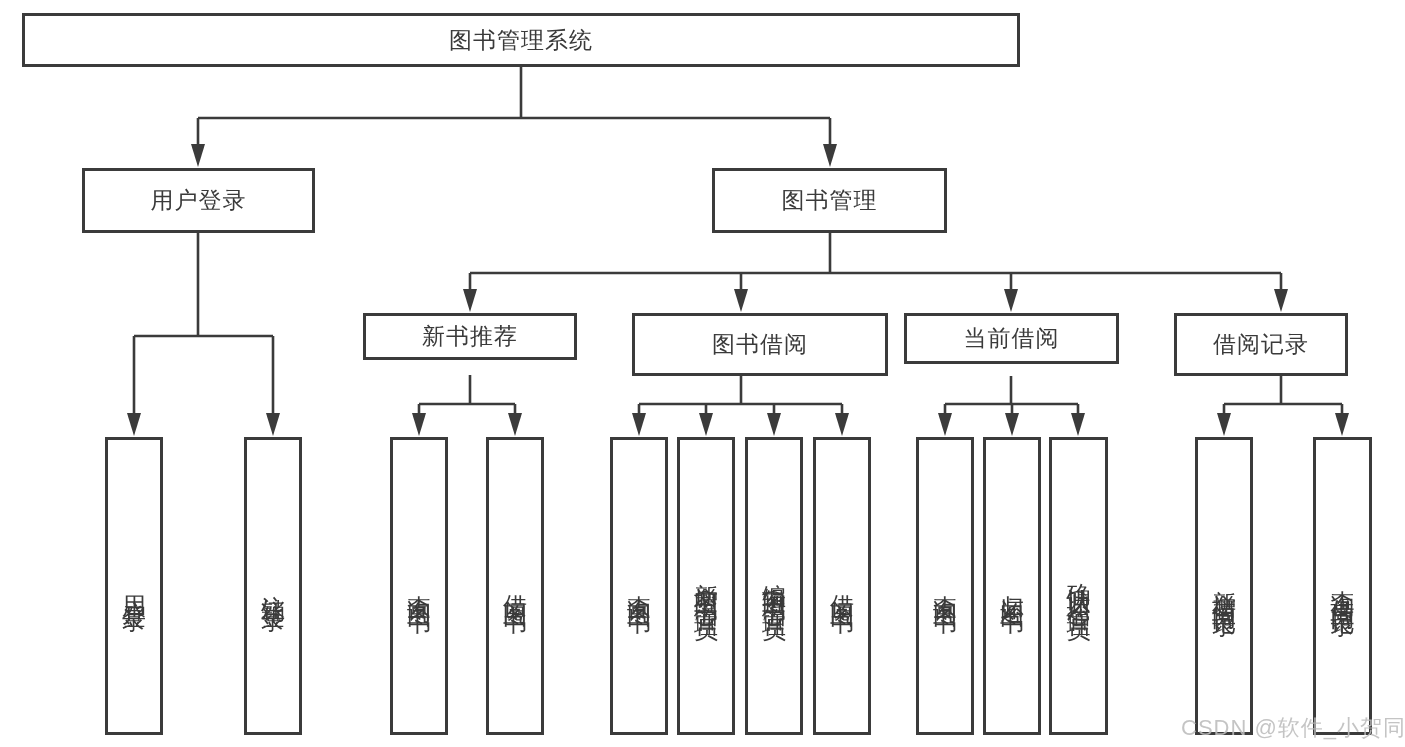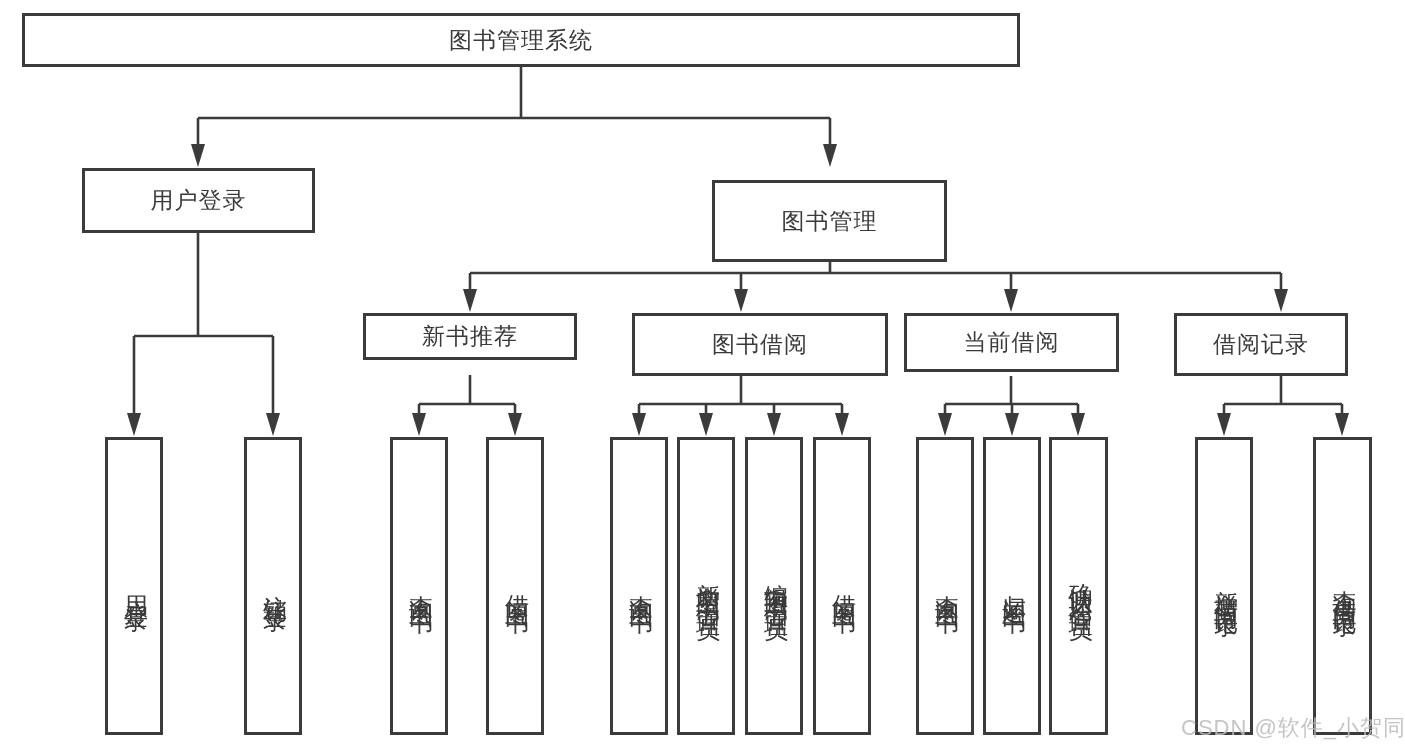--- a/index.html
+++ b/index.html
@@ -23,21 +23,20 @@
   .node{
     position:absolute;
     box-sizing:border-box;
     border:3px solid var(--line);
     background:var(--bg);
     color:var(--text);
     display:flex;
     align-items:center;
     justify-content:center;
     z-index:2;
-    font-family:Liberation Mono, monospace;
   }
   .h-node{
     font-size:23px;
     letter-spacing:1px;
     white-space:nowrap;
   }
   .v-node{
     writing-mode:vertical-rl;
     text-orientation:mixed;
     font-size:24px;
@@ -111,25 +110,25 @@
       <polygon points="945,436 938,413 952,413" fill="#3b3b3b"></polygon>
       <polygon points="1012,436 1005,413 1019,413" fill="#3b3b3b"></polygon>
       <polygon points="1078,436 1071,413 1085,413" fill="#3b3b3b"></polygon>
       <polygon points="1224,436 1217,413 1231,413" fill="#3b3b3b"></polygon>
       <polygon points="1342,436 1335,413 1349,413" fill="#3b3b3b"></polygon>
     </svg>
 
   <div class="node h-node" style="left:22px;top:13px;width:998px;height:54px">图书管理系统</div>
 
   <div class="node h-node" style="left:82px;top:168px;width:233px;height:65px">用户登录</div>
-  <div class="node h-node" style="left:712px;top:180px;width:235px;height:82px">图书管理</div>
+  <div class="node h-node" style="left:712px;top:168px;width:235px;height:65px">图书管理</div>
 
   <div class="node h-node" style="left:363px;top:313px;width:214px;height:47px">新书推荐</div>
   <div class="node h-node" style="left:632px;top:313px;width:256px;height:63px">图书借阅</div>
-  <div class="node h-node" style="left:904px;top:313px;width:215px;height:59px">当前借阅</div>
+  <div class="node h-node" style="left:904px;top:313px;width:215px;height:51px">当前借阅</div>
   <div class="node h-node" style="left:1174px;top:313px;width:174px;height:63px">借阅记录</div>
 
   <div class="node v-node" style="left:105px;top:437px;width:58px;height:298px">用户登录</div>
   <div class="node v-node" style="left:244px;top:437px;width:58px;height:298px">注销登录</div>
 
   <div class="node v-node" style="left:390px;top:437px;width:58px;height:298px">查询图书</div>
   <div class="node v-node" style="left:486px;top:437px;width:58px;height:298px">借阅图书</div>
 
   <div class="node v-node" style="left:610px;top:437px;width:58px;height:298px">查询图书</div>
   <div class="node v-node" style="left:677px;top:437px;width:58px;height:298px">新增图书（管理员）</div>

